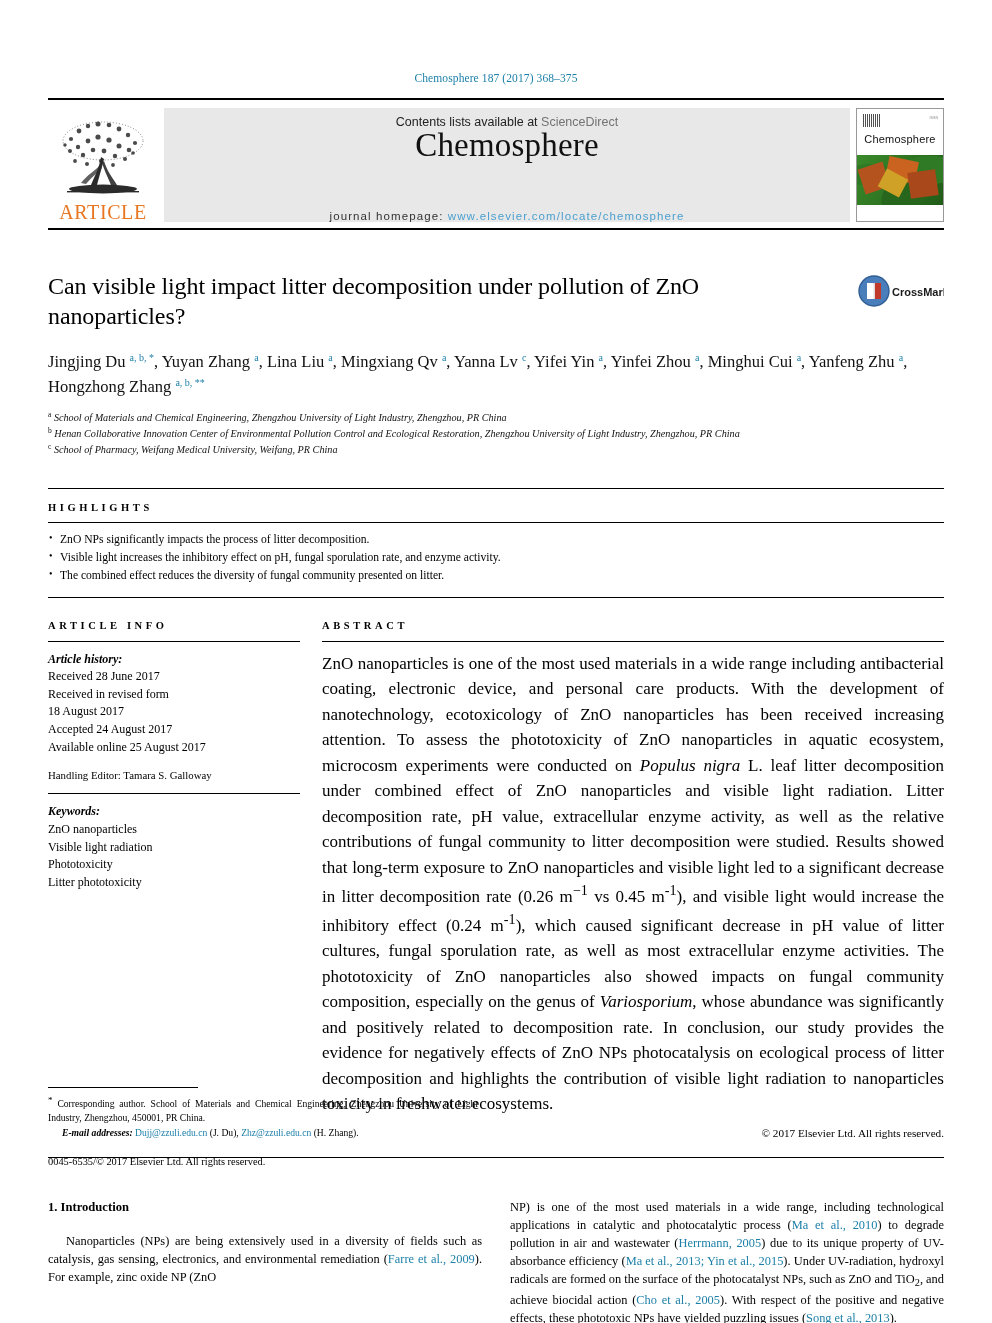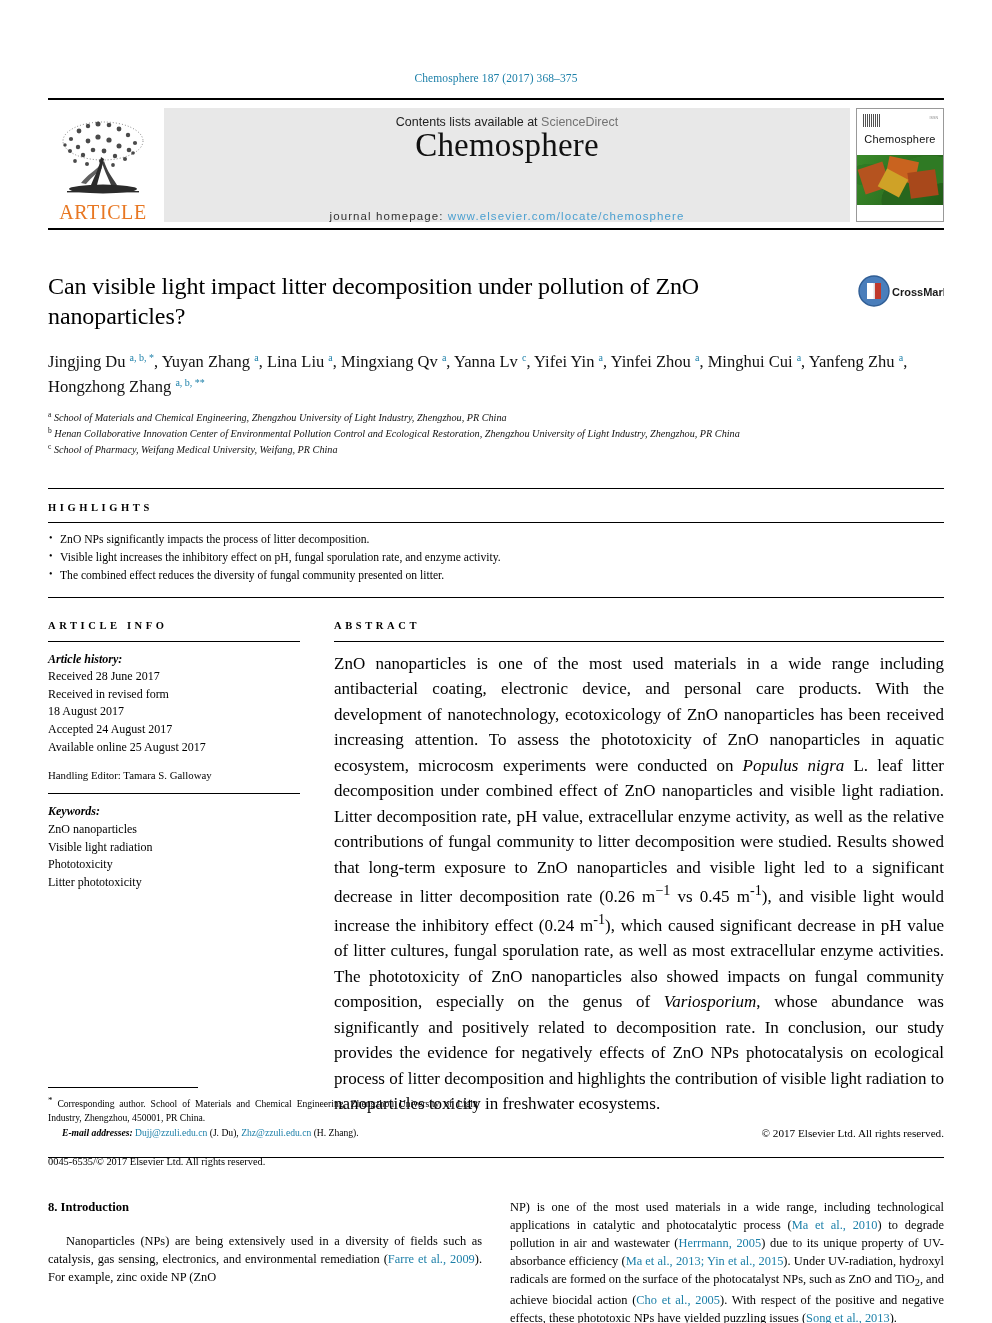--- a/index.html
+++ b/index.html
@@ -231,21 +231,21 @@
     position: absolute;
     left: 1px; top: -1px;
     font-size: 10px;
   }
   .highlights-rule-bot { border-top: 1px solid #000; margin-top: 12px; }
 
   
   .info-abstract {
     margin-top: 22px;
     display: flex;
-    gap: 34px;
+    gap: 22px;
   }
   .col-info { flex: 0 0 252px; }
   .col-abstract { flex: 1 1 auto; }
   .col-head-rule { border-top: 1.4px solid #000; margin: 10px 0 9px 0; }
 
   .history, .keywords {
     font-size: 12px;
     line-height: 1.47;
   }
   .history .lbl, .keywords .lbl {
@@ -453,21 +453,21 @@
       <div class="col-head-rule"></div>
       <div class="abstract-body">ZnO nanoparticles is one of the most used materials in a wide range including antibacterial coating, electronic device, and personal care products. With the development of nanotechnology, ecotoxicology of ZnO nanoparticles has been received increasing attention. To assess the phototoxicity of ZnO nanoparticles in aquatic ecosystem, microcosm experiments were conducted on <i>Populus nigra</i> L. leaf litter decomposition under combined effect of ZnO nanoparticles and visible light radiation. Litter decomposition rate, pH value, extracellular enzyme activity, as well as the relative contributions of fungal community to litter decomposition were studied. Results showed that long-term exposure to ZnO nanoparticles and visible light led to a significant decrease in litter decomposition rate (0.26 m<sup>−1</sup> vs 0.45 m<sup>-1</sup>), and visible light would increase the inhibitory effect (0.24 m<sup>-1</sup>), which caused significant decrease in pH value of litter cultures, fungal sporulation rate, as well as most extracellular enzyme activities. The phototoxicity of ZnO nanoparticles also showed impacts on fungal community composition, especially on the genus of <i>Variosporium</i>, whose abundance was significantly and positively related to decomposition rate. In conclusion, our study provides the evidence for negatively effects of ZnO NPs photocatalysis on ecological process of litter decomposition and highlights the contribution of visible light radiation to nanoparticles toxicity in freshwater ecosystems.</div>
       <div class="copyright">© 2017 Elsevier Ltd. All rights reserved.</div>
     </div>
   </div>
 
   <div class="abstract-rule-bottom"></div>
 
   <div class="body-cols">
     <div class="body-col">
-      <h2 class="section-title">8. Introduction</h2>
+      <h2 class="section-title">1. Introduction</h2>
       <p class="body-par">Nanoparticles (NPs) are being extensively used in a diversity of fields such as catalysis, gas sensing, electronics, and environmental remediation (<span class="ref">Farre et al., 2009</span>). For example, zinc oxide NP (ZnO</p>
     </div>
     <div class="body-col">
       <p class="body-par" style="text-indent:0">NP) is one of the most used materials in a wide range, including technological applications in catalytic and photocatalytic process (<span class="ref">Ma et al., 2010</span>) to degrade pollution in air and wastewater (<span class="ref">Herrmann, 2005</span>) due to its unique property of UV-absorbance efficiency (<span class="ref">Ma et al., 2013; Yin et al., 2015</span>). Under UV-radiation, hydroxyl radicals are formed on the surface of the photocatalyst NPs, such as ZnO and TiO<sub>2</sub>, and achieve biocidal action (<span class="ref">Cho et al., 2005</span>). With respect of the positive and negative effects, these phototoxic NPs have yielded puzzling issues (<span class="ref">Song et al., 2013</span>).</p>
       <p class="body-par">Several studies have provided evidence that ZnO NPs have phototoxicity on some organisms and cells (<span class="ref">Zhang et al., 2008; Ma</span></p>
     </div>
   </div>
 
   <div class="footnotes">
     <div class="fn-rule"></div>

